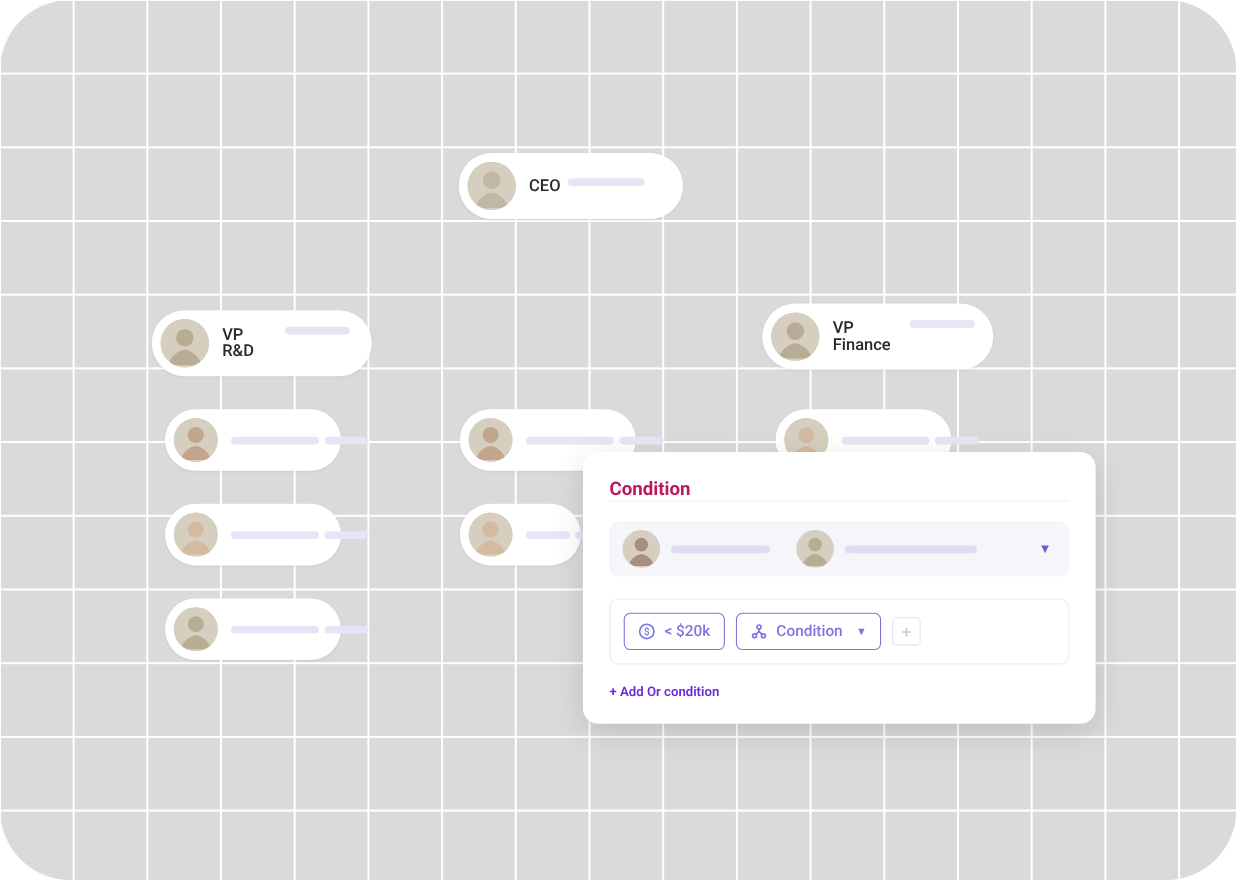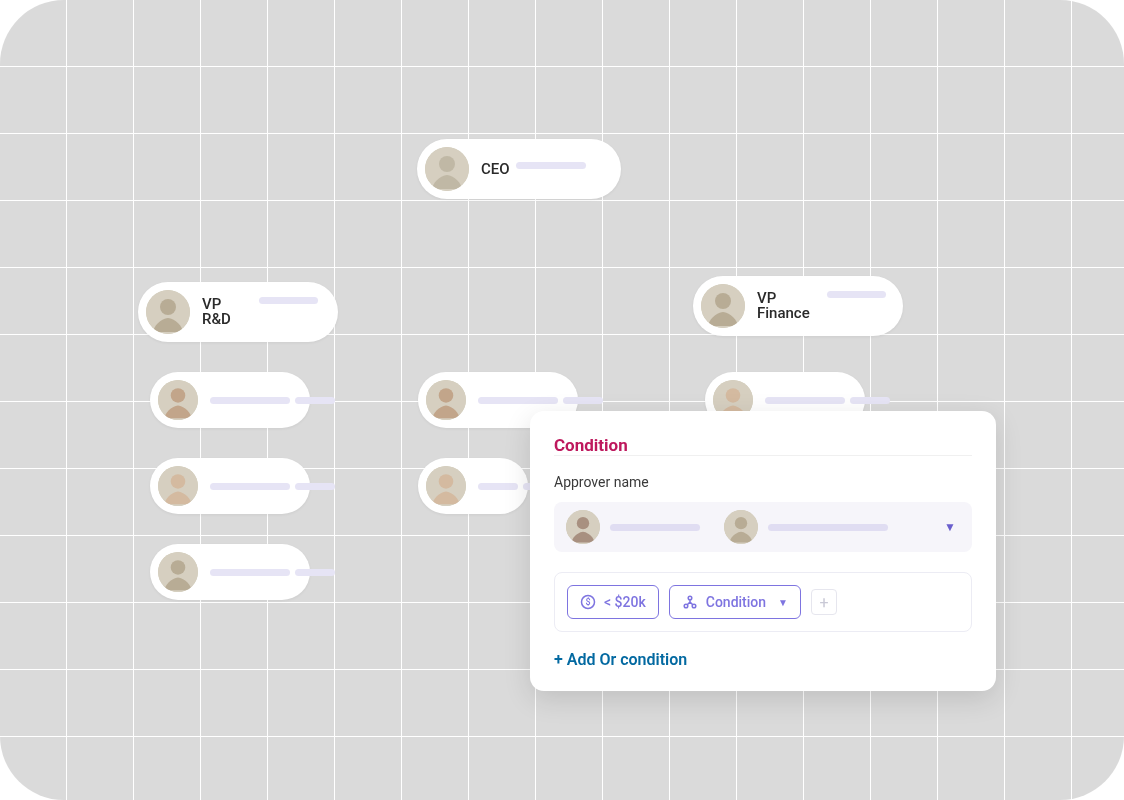--- a/index.html
+++ b/index.html
@@ -143,23 +143,23 @@
       color: #c9c9d6;
       border-radius: 4px;
       display: flex;
       align-items: center;
       justify-content: center;
       font-size: 16px;
       font-weight: 400;
       background: #fff;
     }
     .add-or {
-      font-size: 16px;
+      font-size: 12px;
       font-weight: 600;
-      color: #0369a1;
+      color: #6d28d9;
       cursor: pointer;
     }
   </style>
 </head>
 <body>
 
 <div class="canvas">
 
   <div class="org-card" style="left:417px; top:139px; width:204px;">
     <span class="avatar">
@@ -281,21 +281,20 @@
     </span>
     <div class="card-text" style="gap:5px;">
       <span class="placeholder-line w80"></span>
       <span class="placeholder-line w40"></span>
     </div>
   </div>
 
   <div class="condition-panel">
     <div class="panel-title">Condition</div>
 
-    <div class="field-label">Approver name</div>
 
     <div class="approver-row">
       <span class="avatar small">
         <svg viewBox="0 0 44 44">
             <circle cx="22" cy="22" r="22" fill="#d6cfc0"></circle>
             <circle cx="22" cy="17" r="8" fill="#a89080"></circle>
             <path d="M7 42c2-10 12-14 15-14s13 4 15 14z" fill="#a89080"></path>
           </svg>
       </span>
       <span class="placeholder-line w90"></span>

